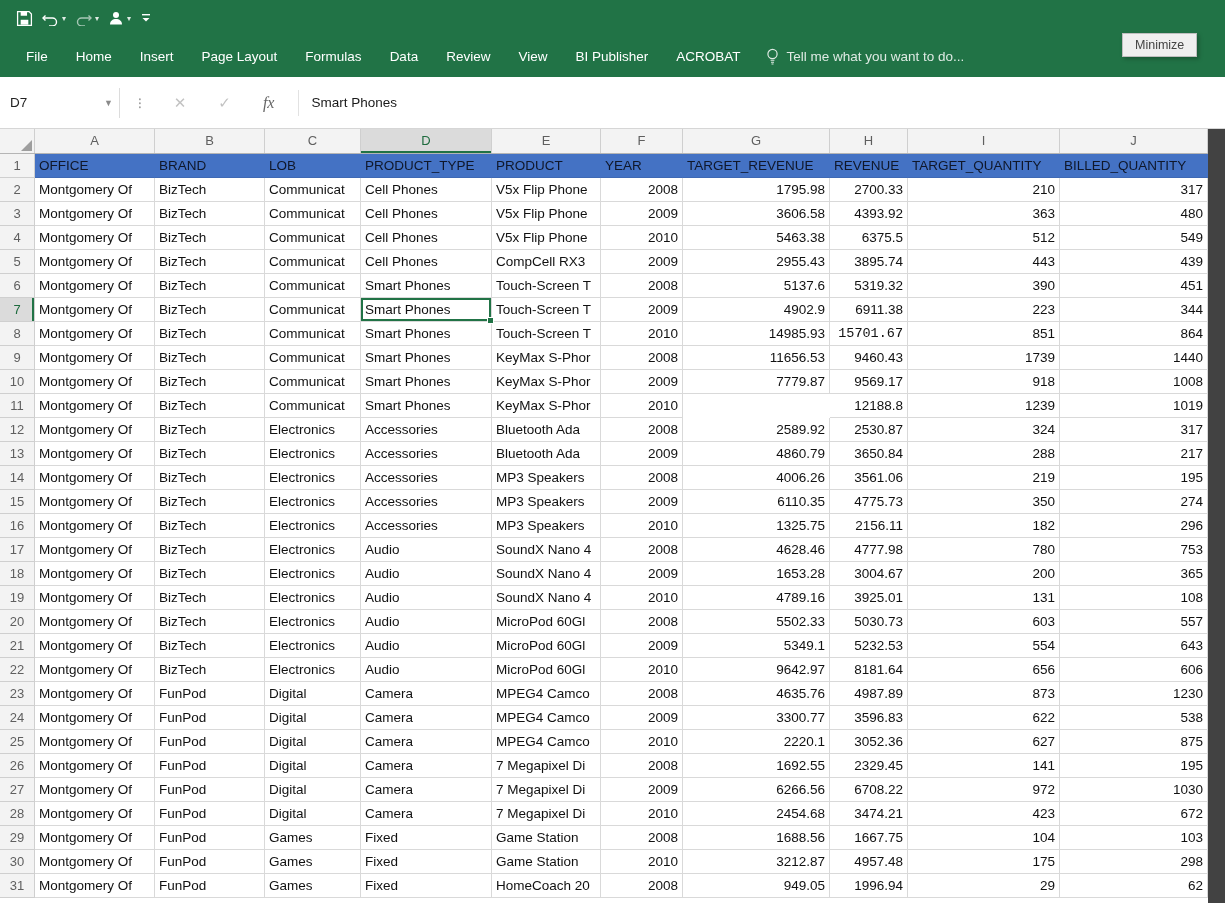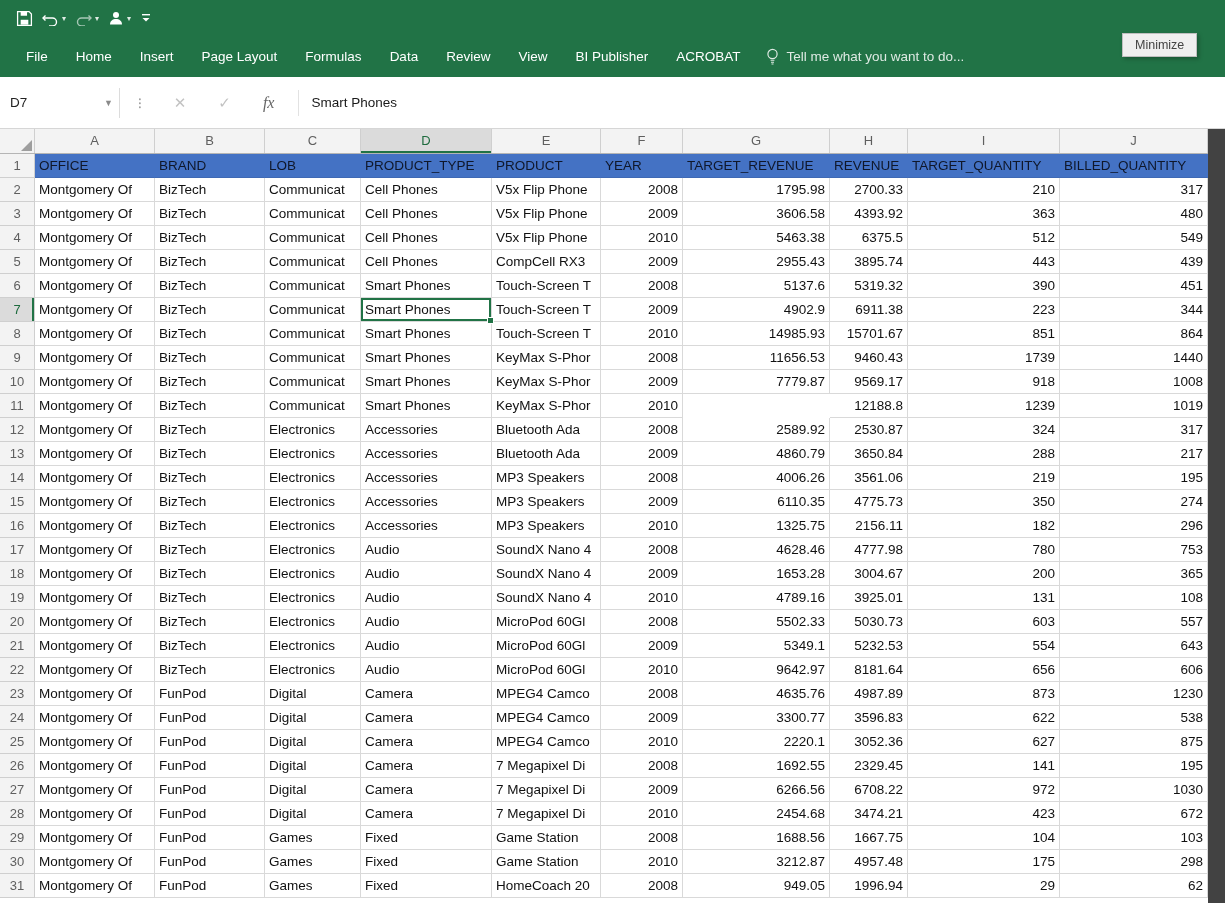--- a/index.html
+++ b/index.html
@@ -249,21 +249,21 @@
       </div>
       <div class="row">
         <div class="rowhdr">8</div>
         <div class="cell" style="width: 120px;">Montgomery Of</div>
         <div class="cell" style="width: 110px;">BizTech</div>
         <div class="cell" style="width: 96px;">Communicat</div>
         <div class="cell" style="width: 131px;">Smart Phones</div>
         <div class="cell" style="width: 109px;">Touch-Screen T</div>
         <div class="cell num" style="width: 82px;">2010</div>
         <div class="cell num" style="width: 147px;">14985.93</div>
-        <div class="cell num" style="width: 78px;">15701.67</div>
+        <div class="cell num" style="width: 78px; font-family: Liberation Mono, monospace;">15701.67</div>
         <div class="cell num" style="width: 152px;">851</div>
         <div class="cell num" style="width: 148px;">864</div>
       </div>
       <div class="row">
         <div class="rowhdr">9</div>
         <div class="cell" style="width: 120px;">Montgomery Of</div>
         <div class="cell" style="width: 110px;">BizTech</div>
         <div class="cell" style="width: 96px;">Communicat</div>
         <div class="cell" style="width: 131px;">Smart Phones</div>
         <div class="cell" style="width: 109px;">KeyMax S-Phor</div>

